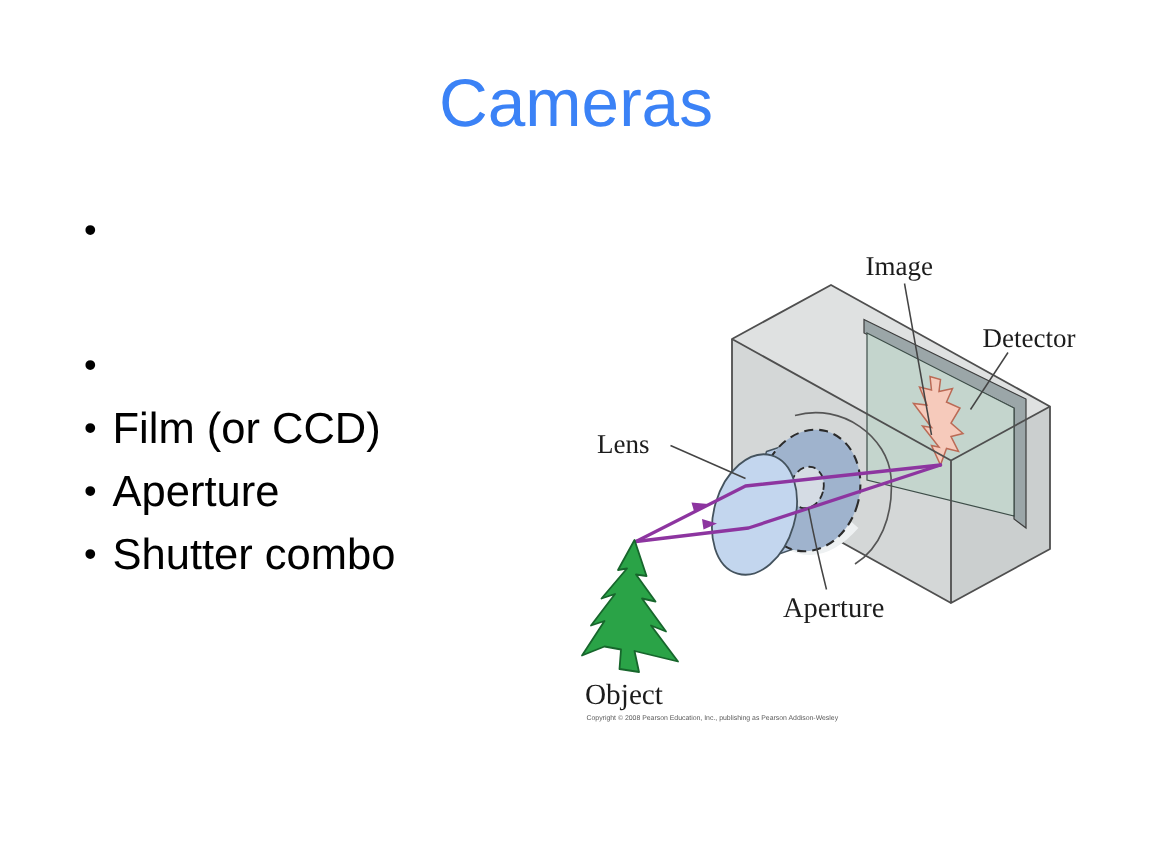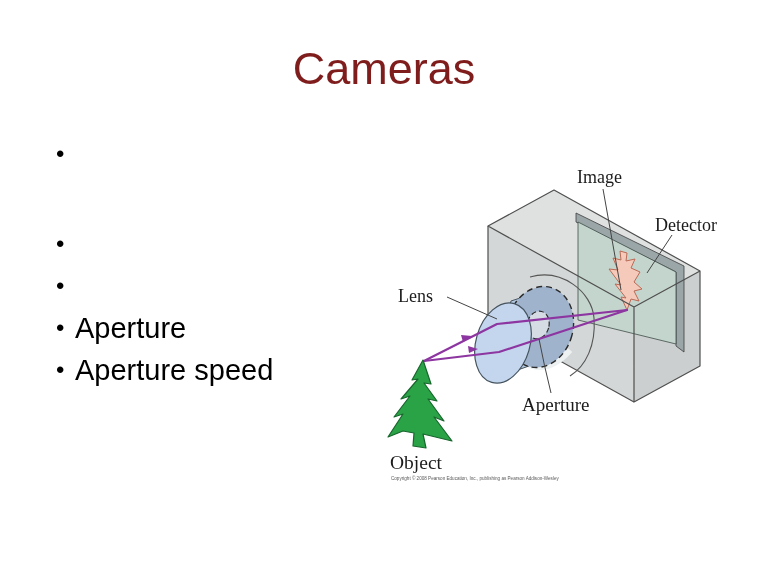--- a/index.html
+++ b/index.html
@@ -2,21 +2,21 @@
 <html><head>
 <meta charset="utf-8">
 <style>
   html,body { margin:0; padding:0; }
   .slide {
     position:relative; width:768px; height:576px; background:#ffffff;
     overflow:hidden; font-family:"Liberation Sans", sans-serif;
   }
   .title {
     position:absolute; top:43px; left:0; width:768px;
-    text-align:center; font-size:45px; line-height:52px; color:#7f1d1d;
+    text-align:center; font-size:45px; line-height:52px; color:#3b82f6;
   }
   ul.bullets {
     position:absolute; left:48px; top:133px; margin:0; padding:0; list-style:none;
   }
   ul.bullets li {
     display:flex; align-items:center; height:42px;
     font-size:29px; color:#000000; white-space:nowrap;
   }
   ul.bullets li.gap-after { margin-bottom:48px; }
   ul.bullets .marker {
@@ -35,28 +35,29 @@
 
   <ul class="bullets" id="bullet-list">
       <li class="gap-after">
         <span class="marker">•</span>
       </li>
       <li>
         <span class="marker">•</span>
       </li>
       <li>
         <span class="marker">•</span>
+        <span>Film (or CCD)</span>
       </li>
       <li>
         <span class="marker">•</span>
         <span>Aperture</span>
       </li>
       <li>
         <span class="marker">•</span>
-        <span>Aperture speed</span>
+        <span>Shutter combo</span>
       </li>
     </ul>
 
   <svg class="diagram" viewBox="0 0 768 576">
 
     <g>
       <polygon points="554,190 488,226 634,307 700,271" fill="#dfe1e1"></polygon>
       <polygon points="488,226 634,307 634,402 488,321" fill="#d4d7d7"></polygon>
       <polygon points="634,307 700,271 700,366 634,402" fill="#cbcfcf"></polygon>
     </g>

